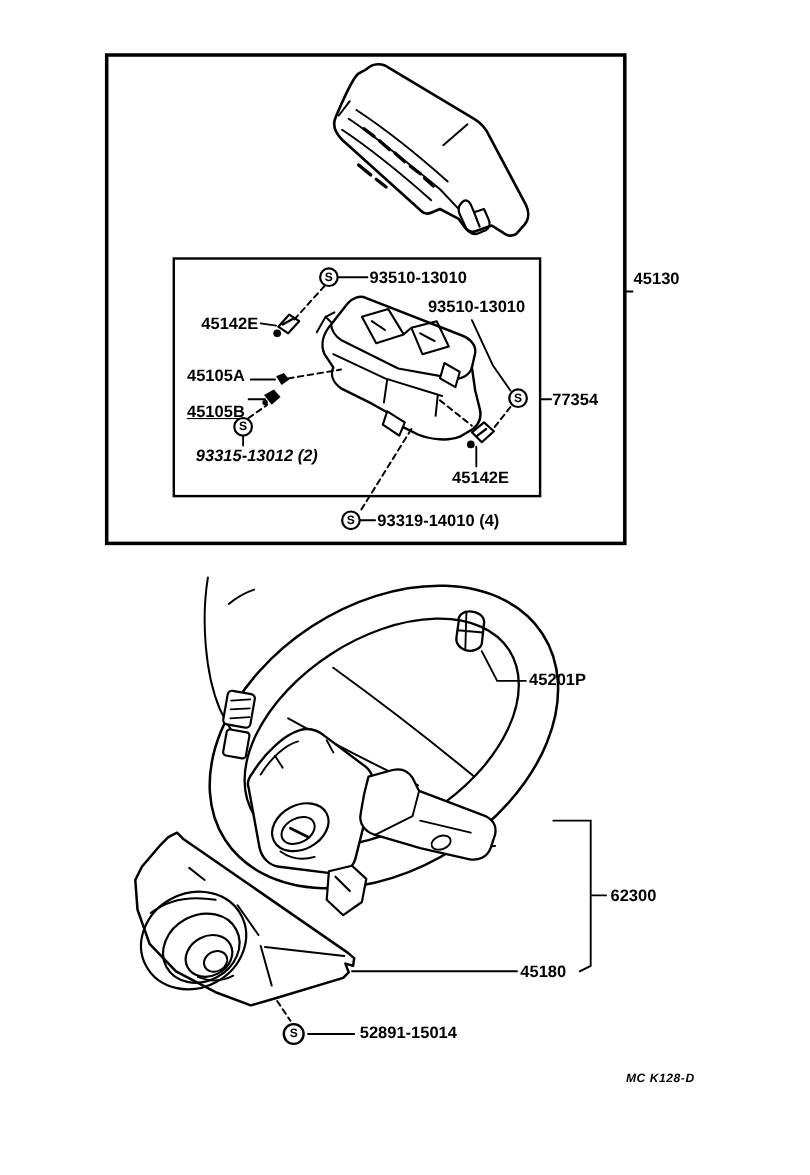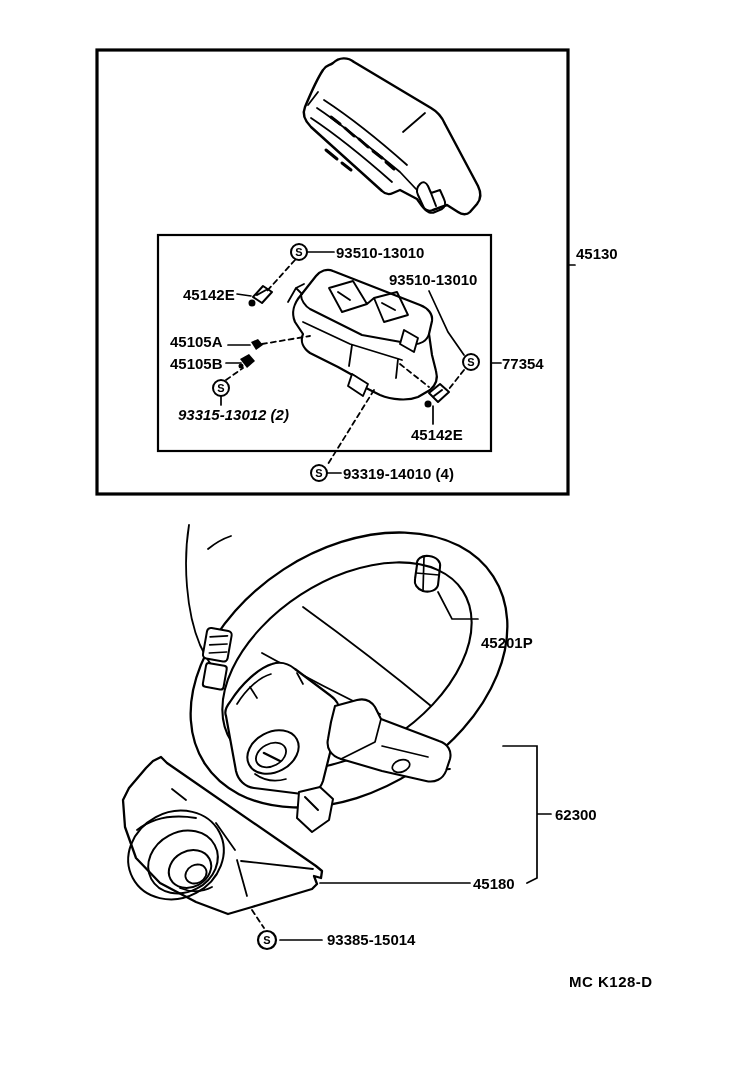--- a/index.html
+++ b/index.html
@@ -1,21 +1,21 @@
 <!DOCTYPE html>
 <html><head>
 <meta charset="utf-8">
 <style>
   html,body{margin:0;padding:0;background:#ffffff;}
   #page{position:relative;width:736px;height:1068px;background:#fff;overflow:hidden;
         font-family:"Liberation Sans", sans-serif;}
   #art{position:absolute;left:0;top:0;}
   .lbl{position:absolute;color:#000;font-weight:700;font-size:15px;line-height:17px;
        white-space:nowrap;letter-spacing:0px;}
-  .footer{font-size:15px;letter-spacing:0.5px;}
+  .footer{font-size:11px;letter-spacing:0.5px;font-style:italic;}
 </style>
 </head>
 <body>
 
 <div id="page">
 
 <svg id="art" width="736" height="1068" viewBox="0 0 736 1068">
 
   <g fill="none" stroke="#000">
     <rect x="97" y="50" width="471" height="444" stroke-width="3.2"></rect>
@@ -114,25 +114,25 @@
     <text x="319" y="473" dominant-baseline="central">S</text>
     <circle cx="267" cy="940" r="9" fill="#fff" stroke="#000" stroke-width="2.2"></circle>
     <text x="267" y="940" dominant-baseline="central">S</text>
   </g>
 </svg>
 
 <div class="lbl" style="left:336px;top:244px;">93510-13010</div>
 <div class="lbl" style="left:389px;top:271px;">93510-13010</div>
 <div class="lbl" style="left:183px;top:286px;">45142E</div>
 <div class="lbl" style="left:170px;top:333px;text-align:center;">45105A</div>
-<div class="lbl" style="left:170px;top:355px;">45105B</div>
+<div class="lbl" style="left:170px;top:366px;text-decoration:underline;">45105B</div>
 <div class="lbl" style="left:178px;top:406px;font-style:italic;">93315-13012 (2)</div>
 <div class="lbl" style="left:502px;top:355px;">77354</div>
 <div class="lbl" style="left:411px;top:426px;">45142E</div>
 <div class="lbl" style="left:343px;top:465px;">93319-14010 (4)</div>
 <div class="lbl" style="left:576px;top:245px;">45130</div>
-<div class="lbl" style="left:481px;top:610px;margin-top:24px;">45201P</div>
+<div class="lbl" style="left:481px;top:610px;">45201P</div>
 <div class="lbl" style="left:555px;top:806px;">62300</div>
 <div class="lbl" style="left:473px;top:875px;">45180</div>
-<div class="lbl" style="left:327px;top:931px;">93385-15014</div>
+<div class="lbl" style="left:327px;top:931px;">52891-15014</div>
 <div class="lbl footer" style="left:569px;top:973px;">MC K128-D</div>
 
 </div>
 
 </body></html>

